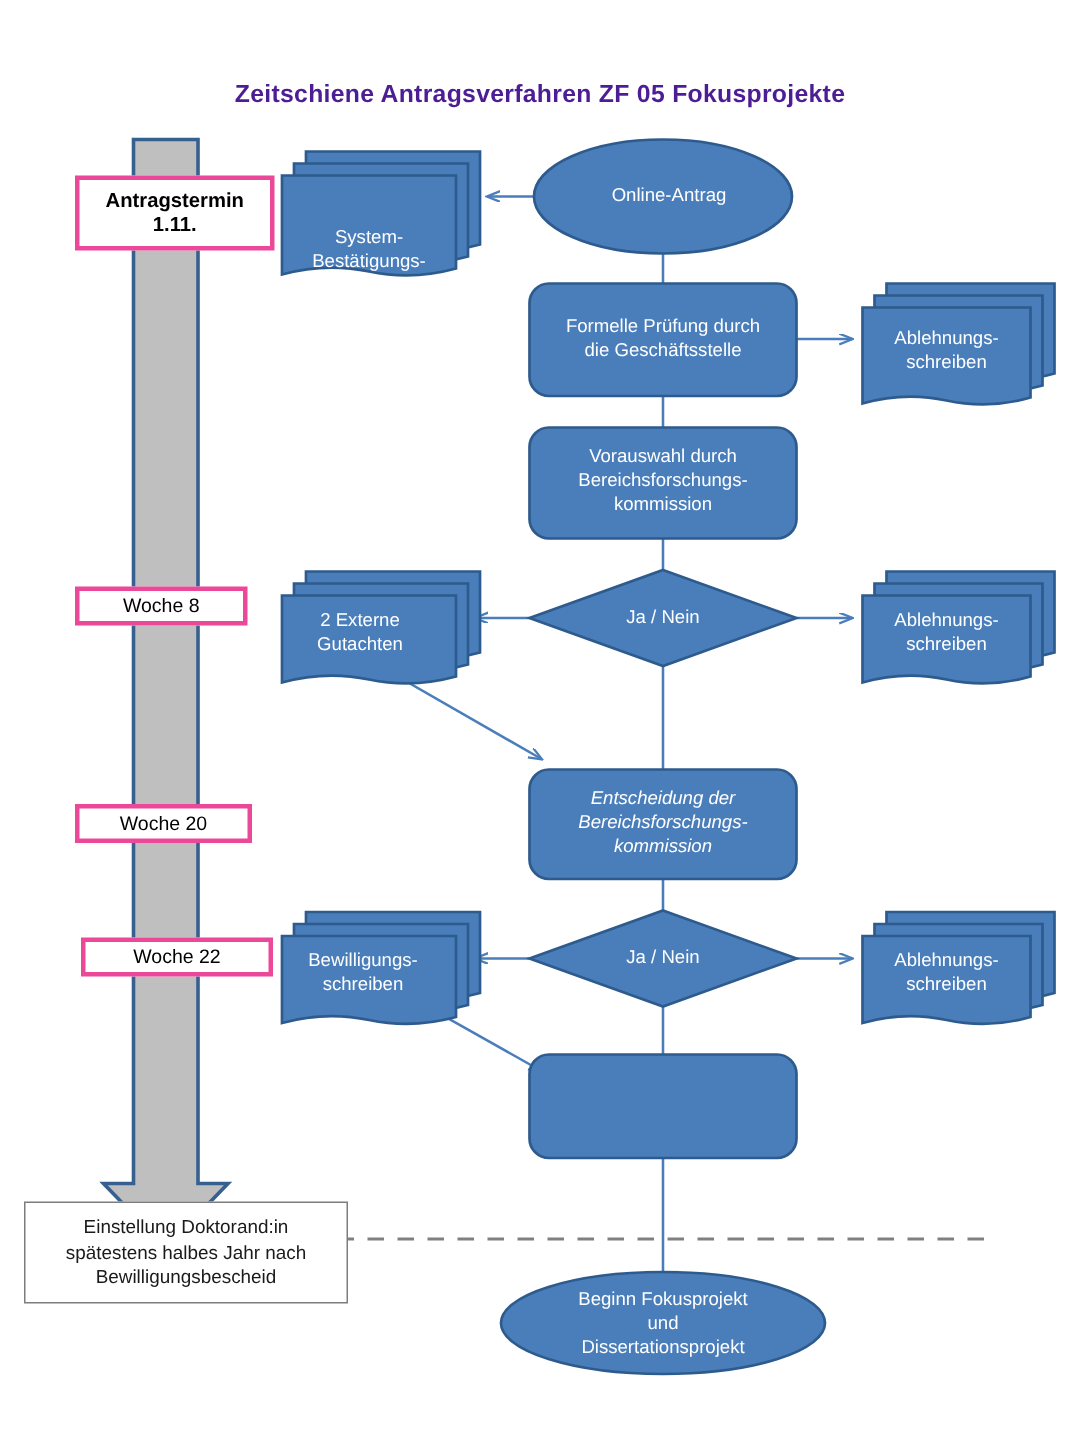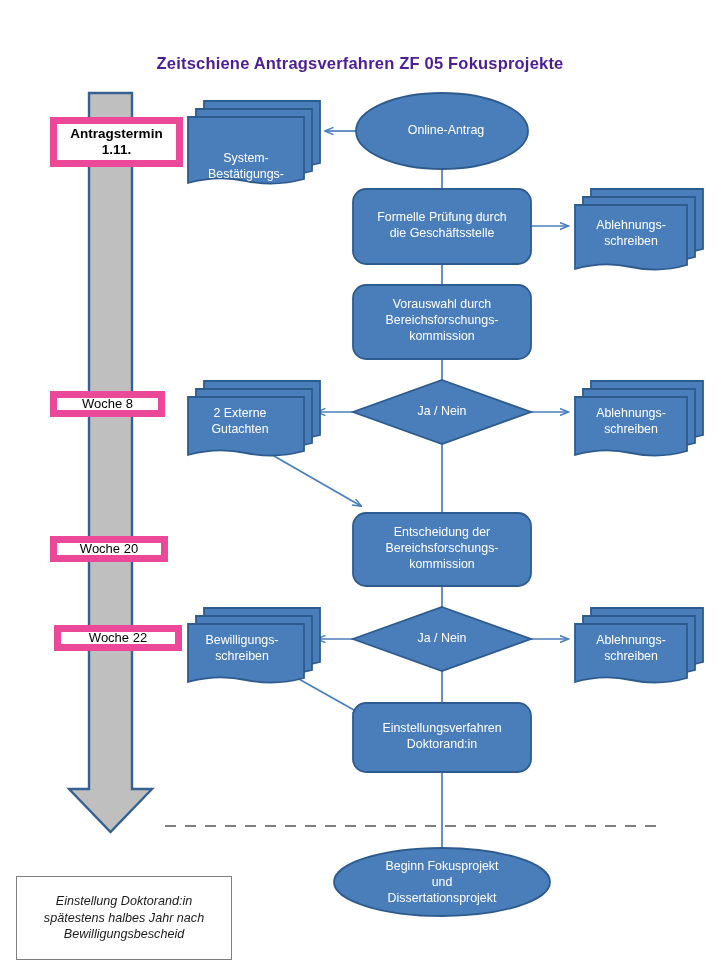--- a/index.html
+++ b/index.html
@@ -19,21 +19,21 @@
     text-align:center;
     font-size:16.5px;
     font-weight:bold;
     color:#4c1d95;
     letter-spacing:.2px;
   }
   
   .tl-box{
     position:absolute;
     background:#ffffff;
-    border:7px solid #ec4899;
+    border:3px solid #ec4899;
     box-sizing:border-box;
     display:flex;align-items:center;justify-content:center;
     text-align:center;
     color:#000000;
     font-size:13px;
     line-height:1.18;
   }
   .tl-box.bold{font-weight:bold;font-size:13.5px;}
 
   .note-box{
@@ -210,48 +210,44 @@
   <div class="shape-text" style="left:180px;top:400px;width:120px;height:44px;flex-direction:column;">
     <span>2 Externe</span>
     <span>Gutachten</span>
   </div>
 
   <div class="shape-text" style="left:575px;top:400px;width:112px;height:44px;flex-direction:column;">
     <span>Ablehnungs-</span>
     <span>schreiben</span>
   </div>
 
-  <div class="shape-text" style="left:353px;top:518px;width:178px;height:62px;flex-direction:column;">
+  <div class="shape-text" style="left:353px;top:518px;width:178px;height:62px;flex-direction:column;font-style:italic;">
     <span>Entscheidung der</span>
     <span>Bereichsforschungs-</span>
     <span>kommission</span>
   </div>
 
   <div class="shape-text" style="left:392px;top:626px;width:100px;height:26px;">Ja / Nein</div>
 
   <div class="shape-text" style="left:188px;top:627px;width:108px;height:44px;flex-direction:column;">
     <span>Bewilligungs-</span>
     <span>schreiben</span>
   </div>
 
   <div class="shape-text" style="left:575px;top:627px;width:112px;height:44px;flex-direction:column;">
     <span>Ablehnungs-</span>
     <span>schreiben</span>
   </div>
 
-  <div class="shape-text" style="left:353px;top:712px;width:178px;height:50px;flex-direction:column;">
-    <span>Einstellungsverfahren</span>
-    <span>Doktorand:in</span>
-  </div>
 
   <div class="shape-text" style="left:334px;top:858px;width:216px;height:50px;flex-direction:column;text-align:right;">
     <span>Beginn Fokusprojekt</span>
     <span>und</span>
     <span>Dissertationsprojekt</span>
   </div>
 
-  <div class="note-box" style="left:16px;top:876px;width:216px;height:84px;flex-direction:column;font-style:italic;">
+  <div class="note-box" style="left:16px;top:801px;width:216px;height:68px;flex-direction:column;">
     <span>Einstellung Doktorand:in</span>
     <span>spätestens halbes Jahr nach</span>
     <span>Bewilligungsbescheid</span>
   </div>
 
 </div>
 
 </body></html>

